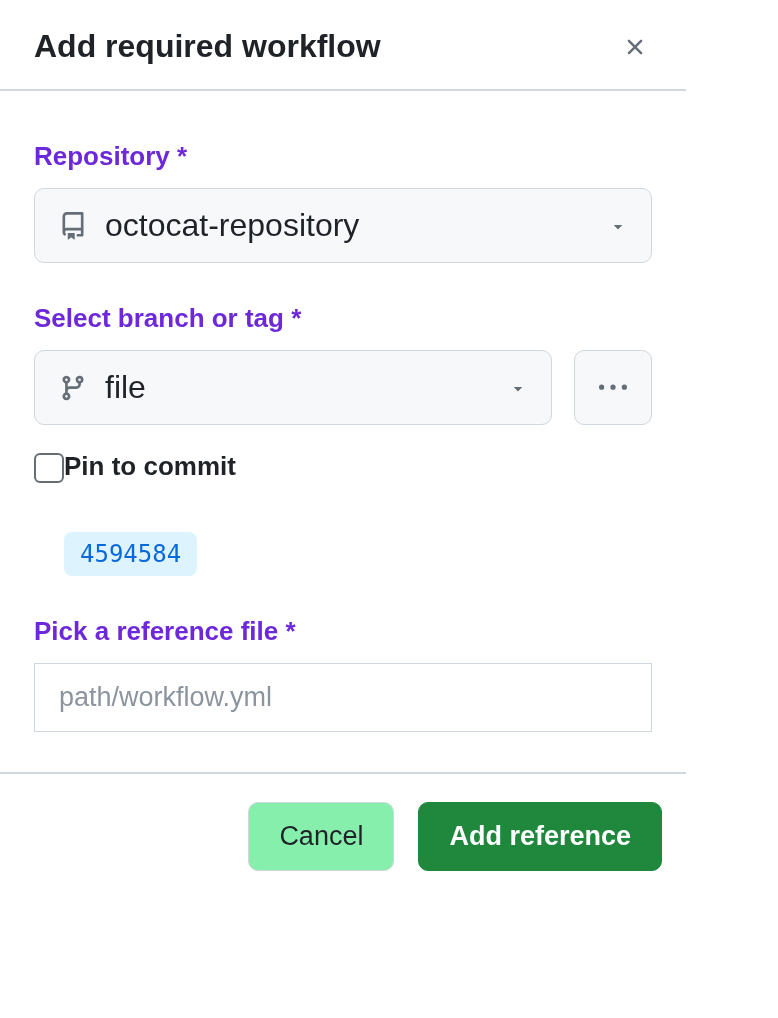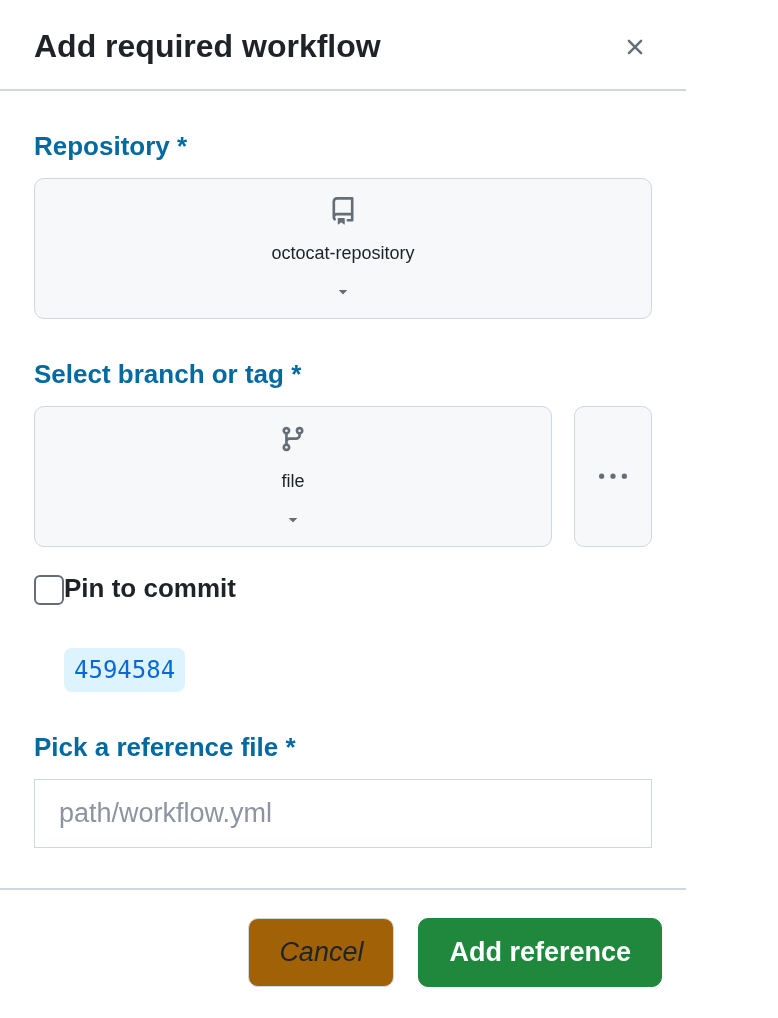--- a/index.html
+++ b/index.html
@@ -42,38 +42,38 @@
   .content {
     padding: 40px 34px 40px 34px;
   }
   .field {
     margin-bottom: 40px;
   }
   .field:last-child { margin-bottom: 0; }
   .label {
     font-size: 26px;
     font-weight: 600;
-    color: #0369a1;
+    color: #6d28d9;
     margin-bottom: 16px;
     display: block;
+    margin-top: 10px;
   }
   .select-btn {
     width: 100%;
     display: flex;
     align-items: center;
     gap: 18px;
     background: #f6f8fa;
     border: 1px solid #d0d7de;
     border-radius: 10px;
     padding: 18px 24px;
-    font-size: 18px;
+    font-size: 32px;
     color: #1f2328;
     cursor: pointer;
     text-align: left;
-    flex-direction: column;
   }
   .select-btn .text {
     flex: 1;
   }
   .select-btn .caret {
     color: #656d76;
   }
   .branch-row {
     display: flex;
     gap: 22px;
@@ -122,23 +122,23 @@
     font-size: 24px;
     color: #656d76;
     line-height: 1.5;
   }
   .commit-badge {
     display: inline-block;
     background: #ddf4ff;
     color: #0969da;
     font-family: ui-monospace, SFMono-Regular, Menlo, monospace;
     font-size: 24px;
-    padding: 4px 10px;
+    padding: 4px 16px;
     border-radius: 8px;
-    margin-top: 0;
+    margin-top: 6px;
   }
   .text-input {
     width: 100%;
     border: 1px solid #d0d7de;
     border-radius: 0;
     padding: 18px 24px;
     font-size: 27px;
     color: #1f2328;
     background: #ffffff;
   }
@@ -154,24 +154,23 @@
   }
   .btn {
     font-size: 27px;
     font-weight: 500;
     padding: 18px 30px;
     border-radius: 10px;
     cursor: pointer;
     border: 1px solid;
   }
   .btn-secondary {
-    background: #a16207;
+    background: #86efac;
     border-color: #d0d7de;
     color: #1f2328;
-    font-style: italic;
   }
   .btn-primary {
     background: #1f883d;
     border-color: #1f883d;
     color: #ffffff;
     font-weight: 600;
   }
   svg { display: block; }
 </style>
 </head>

